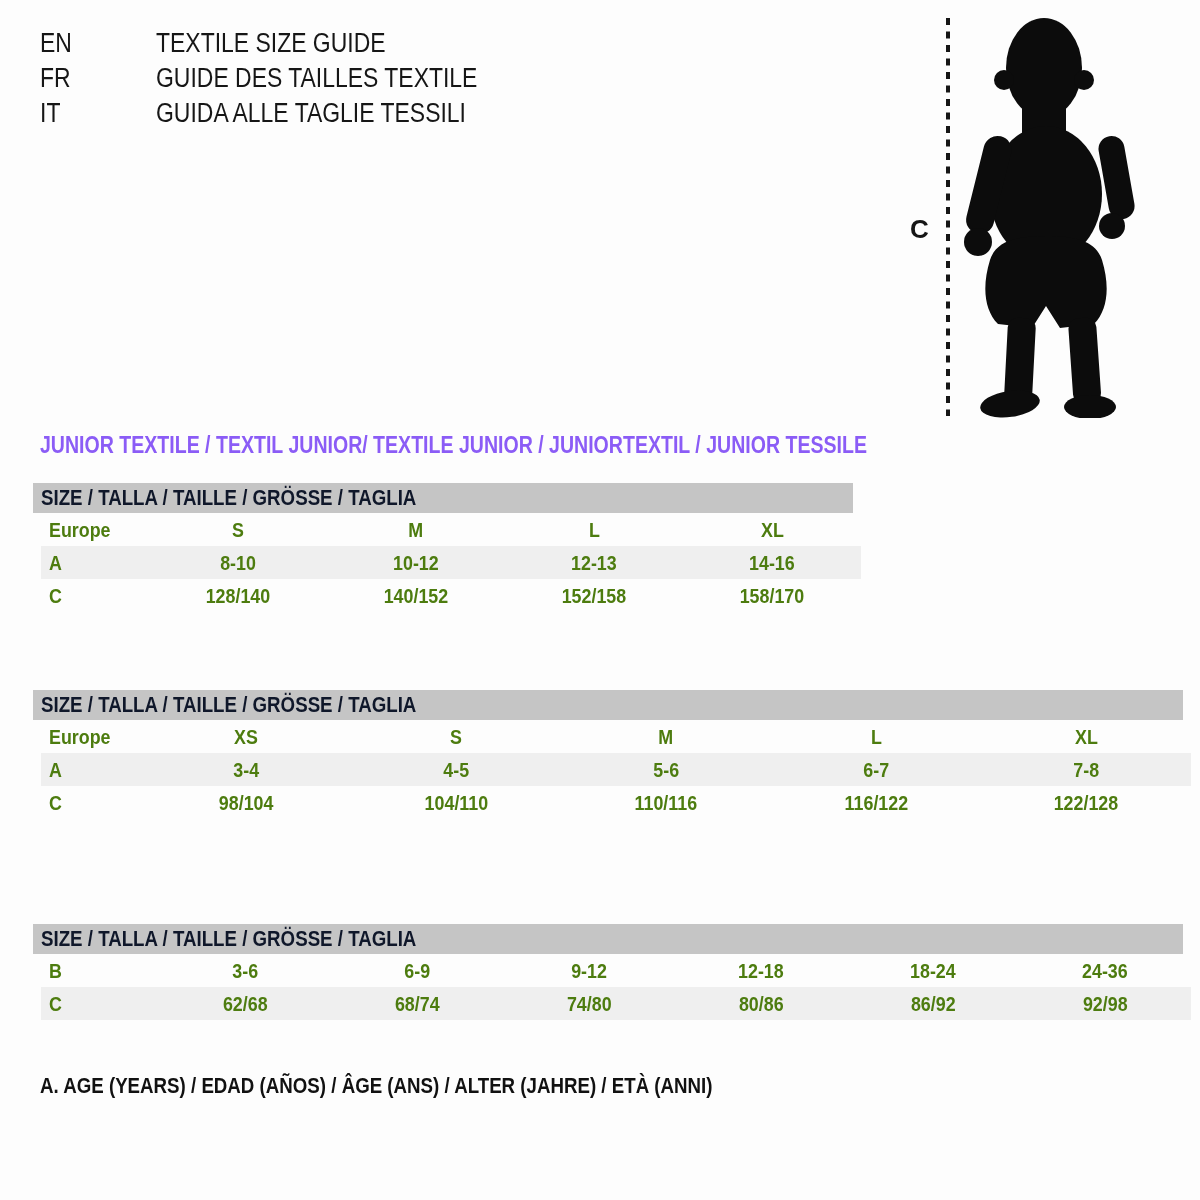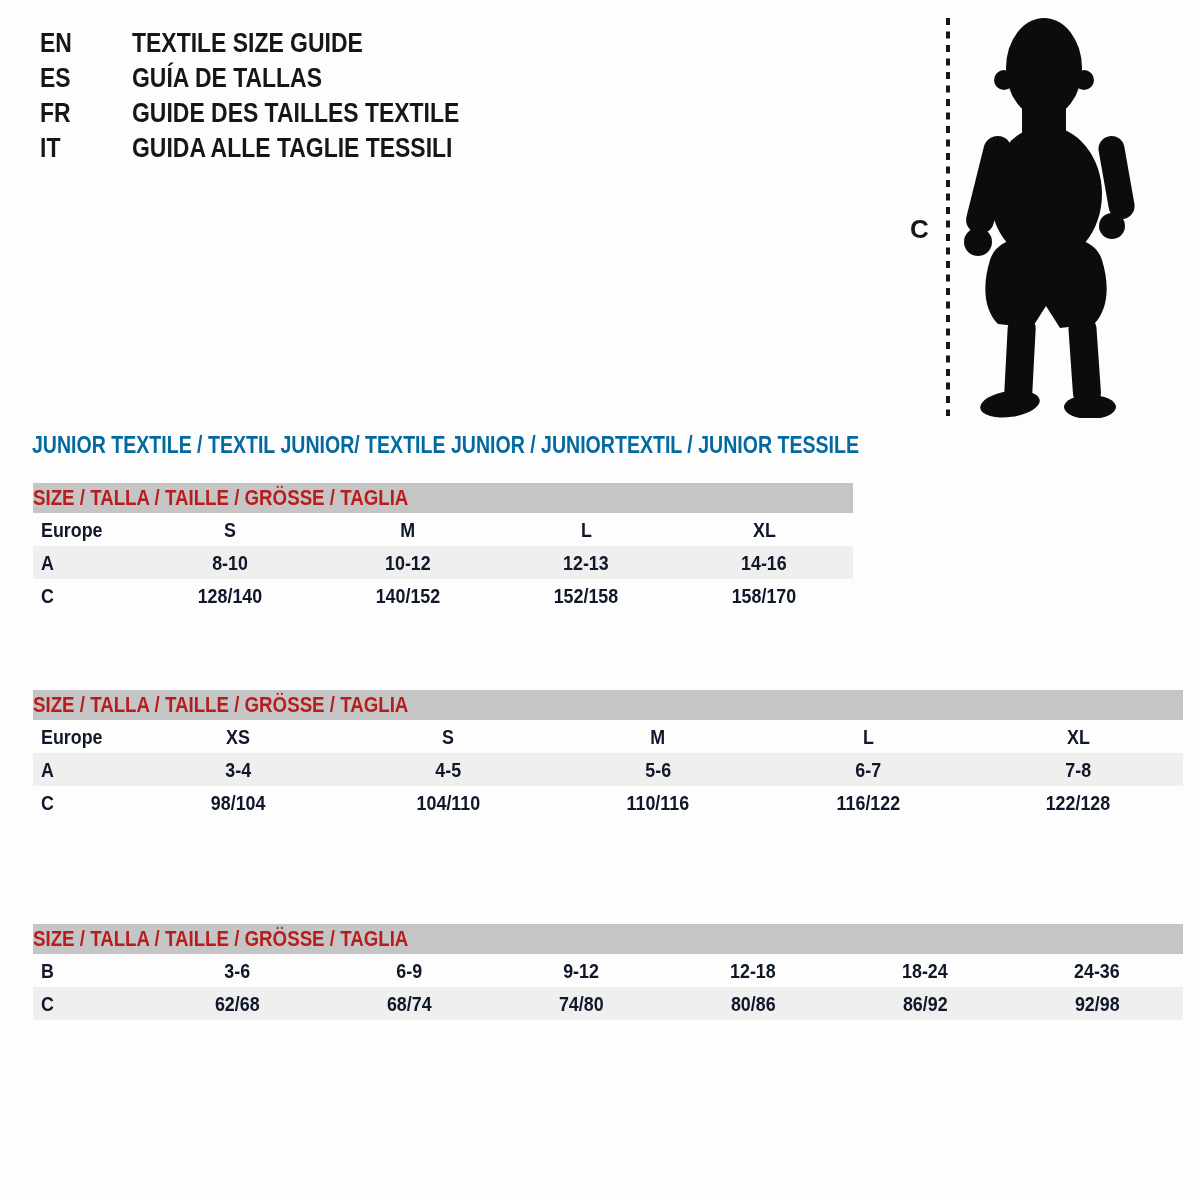--- a/index.html
+++ b/index.html
@@ -6,59 +6,55 @@
   #canvas{
     position:relative;width:1200px;height:1200px;background:#fdfdfd;
     font-family:"Liberation Sans",sans-serif;color:#161616;overflow:hidden;
   }
   
   .cnd{display:inline-block;transform:scaleX(0.85);transform-origin:0 50%;white-space:nowrap;}
   .cndc{display:inline-block;transform:scaleX(0.85);transform-origin:50% 50%;white-space:nowrap;}
 
   
   .langs{position:absolute;left:40px;top:26px;}
-  .lrow{height:35px;line-height:35px;font-size:27px;font-weight:700;display:flex;}
+  .lrow{height:35px;line-height:35px;font-size:27px;font-weight:400;display:flex;gap:24px;}
   .lcode{width:92px;flex:0 0 92px;}
 
   
   .dashline{position:absolute;left:944px;top:16px;width:8px;height:402px;}
   .babysvg{position:absolute;left:962px;top:14px;width:180px;height:404px;}
   .clabel{position:absolute;left:910px;top:214px;font-size:26px;font-weight:700;}
 
   
-  .sec-title{position:absolute;left:32px;font-size:23px;font-weight:700;line-height:26px;color:#0369a1;}
+  .sec-title{position:absolute;left:40px;font-size:23px;font-weight:700;line-height:26px;color:#8b5cf6;}
   .subsmall{font-size:14px;vertical-align:-4px;font-weight:700;}
 
   
   .tablewrap{position:absolute;left:33px;}
-  .band{height:30px;line-height:30px;background:#c5c5c5;
-        font-size:22px;font-weight:700;color:#b91c1c;}
+  .band{height:30px;line-height:30px;background:#c5c5c5;padding-left:8px;
+        font-size:22px;font-weight:700;color:#0f172a;}
   table{width:100%;border-collapse:collapse;table-layout:fixed;
-        font-size:21px;font-weight:700;color:#0f172a;}
+        font-size:21px;font-weight:700;color:#4d7c0f;margin-left:8px;}
   td{height:33px;text-align:center;vertical-align:middle;padding:0;}
   td.lbl{text-align:left;padding-left:8px;}
   tr.shade td{background:#efefef;}
 
   
   .legend{position:absolute;left:40px;top:1068px;}
   .legend div{height:35px;line-height:35px;font-size:22px;font-weight:700;color:#111;}
 </style>
 </head>
 <body>
 
 <div id="canvas">
 
   <div class="langs">
     <div class="lrow">
       <span class="lcode"><span class="cnd">EN</span></span>
       <span class="cnd">TEXTILE SIZE GUIDE</span>
-    </div>
-    <div class="lrow">
-      <span class="lcode"><span class="cnd">ES</span></span>
-      <span class="cnd">GUÍA DE TALLAS</span>
     </div>
     <div class="lrow">
       <span class="lcode"><span class="cnd">FR</span></span>
       <span class="cnd">GUIDE DES TAILLES TEXTILE</span>
     </div>
     <div class="lrow">
       <span class="lcode"><span class="cnd">IT</span></span>
       <span class="cnd">GUIDA ALLE TAGLIE TESSILI</span>
     </div>
   </div>
@@ -213,15 +209,16 @@
         <td><span class="cndc">74/80</span></td>
         <td><span class="cndc">80/86</span></td>
         <td><span class="cndc">86/92</span></td>
         <td><span class="cndc">92/98</span></td>
       </tr>
     </tbody>
       </table>
   </div>
 
   <div class="legend">
+    <div><span class="cnd">A. AGE (YEARS) / EDAD (AÑOS) / ÂGE (ANS) / ALTER (JAHRE) / ETÀ (ANNI)</span></div>
   </div>
 
 </div>
 
 </body></html>

